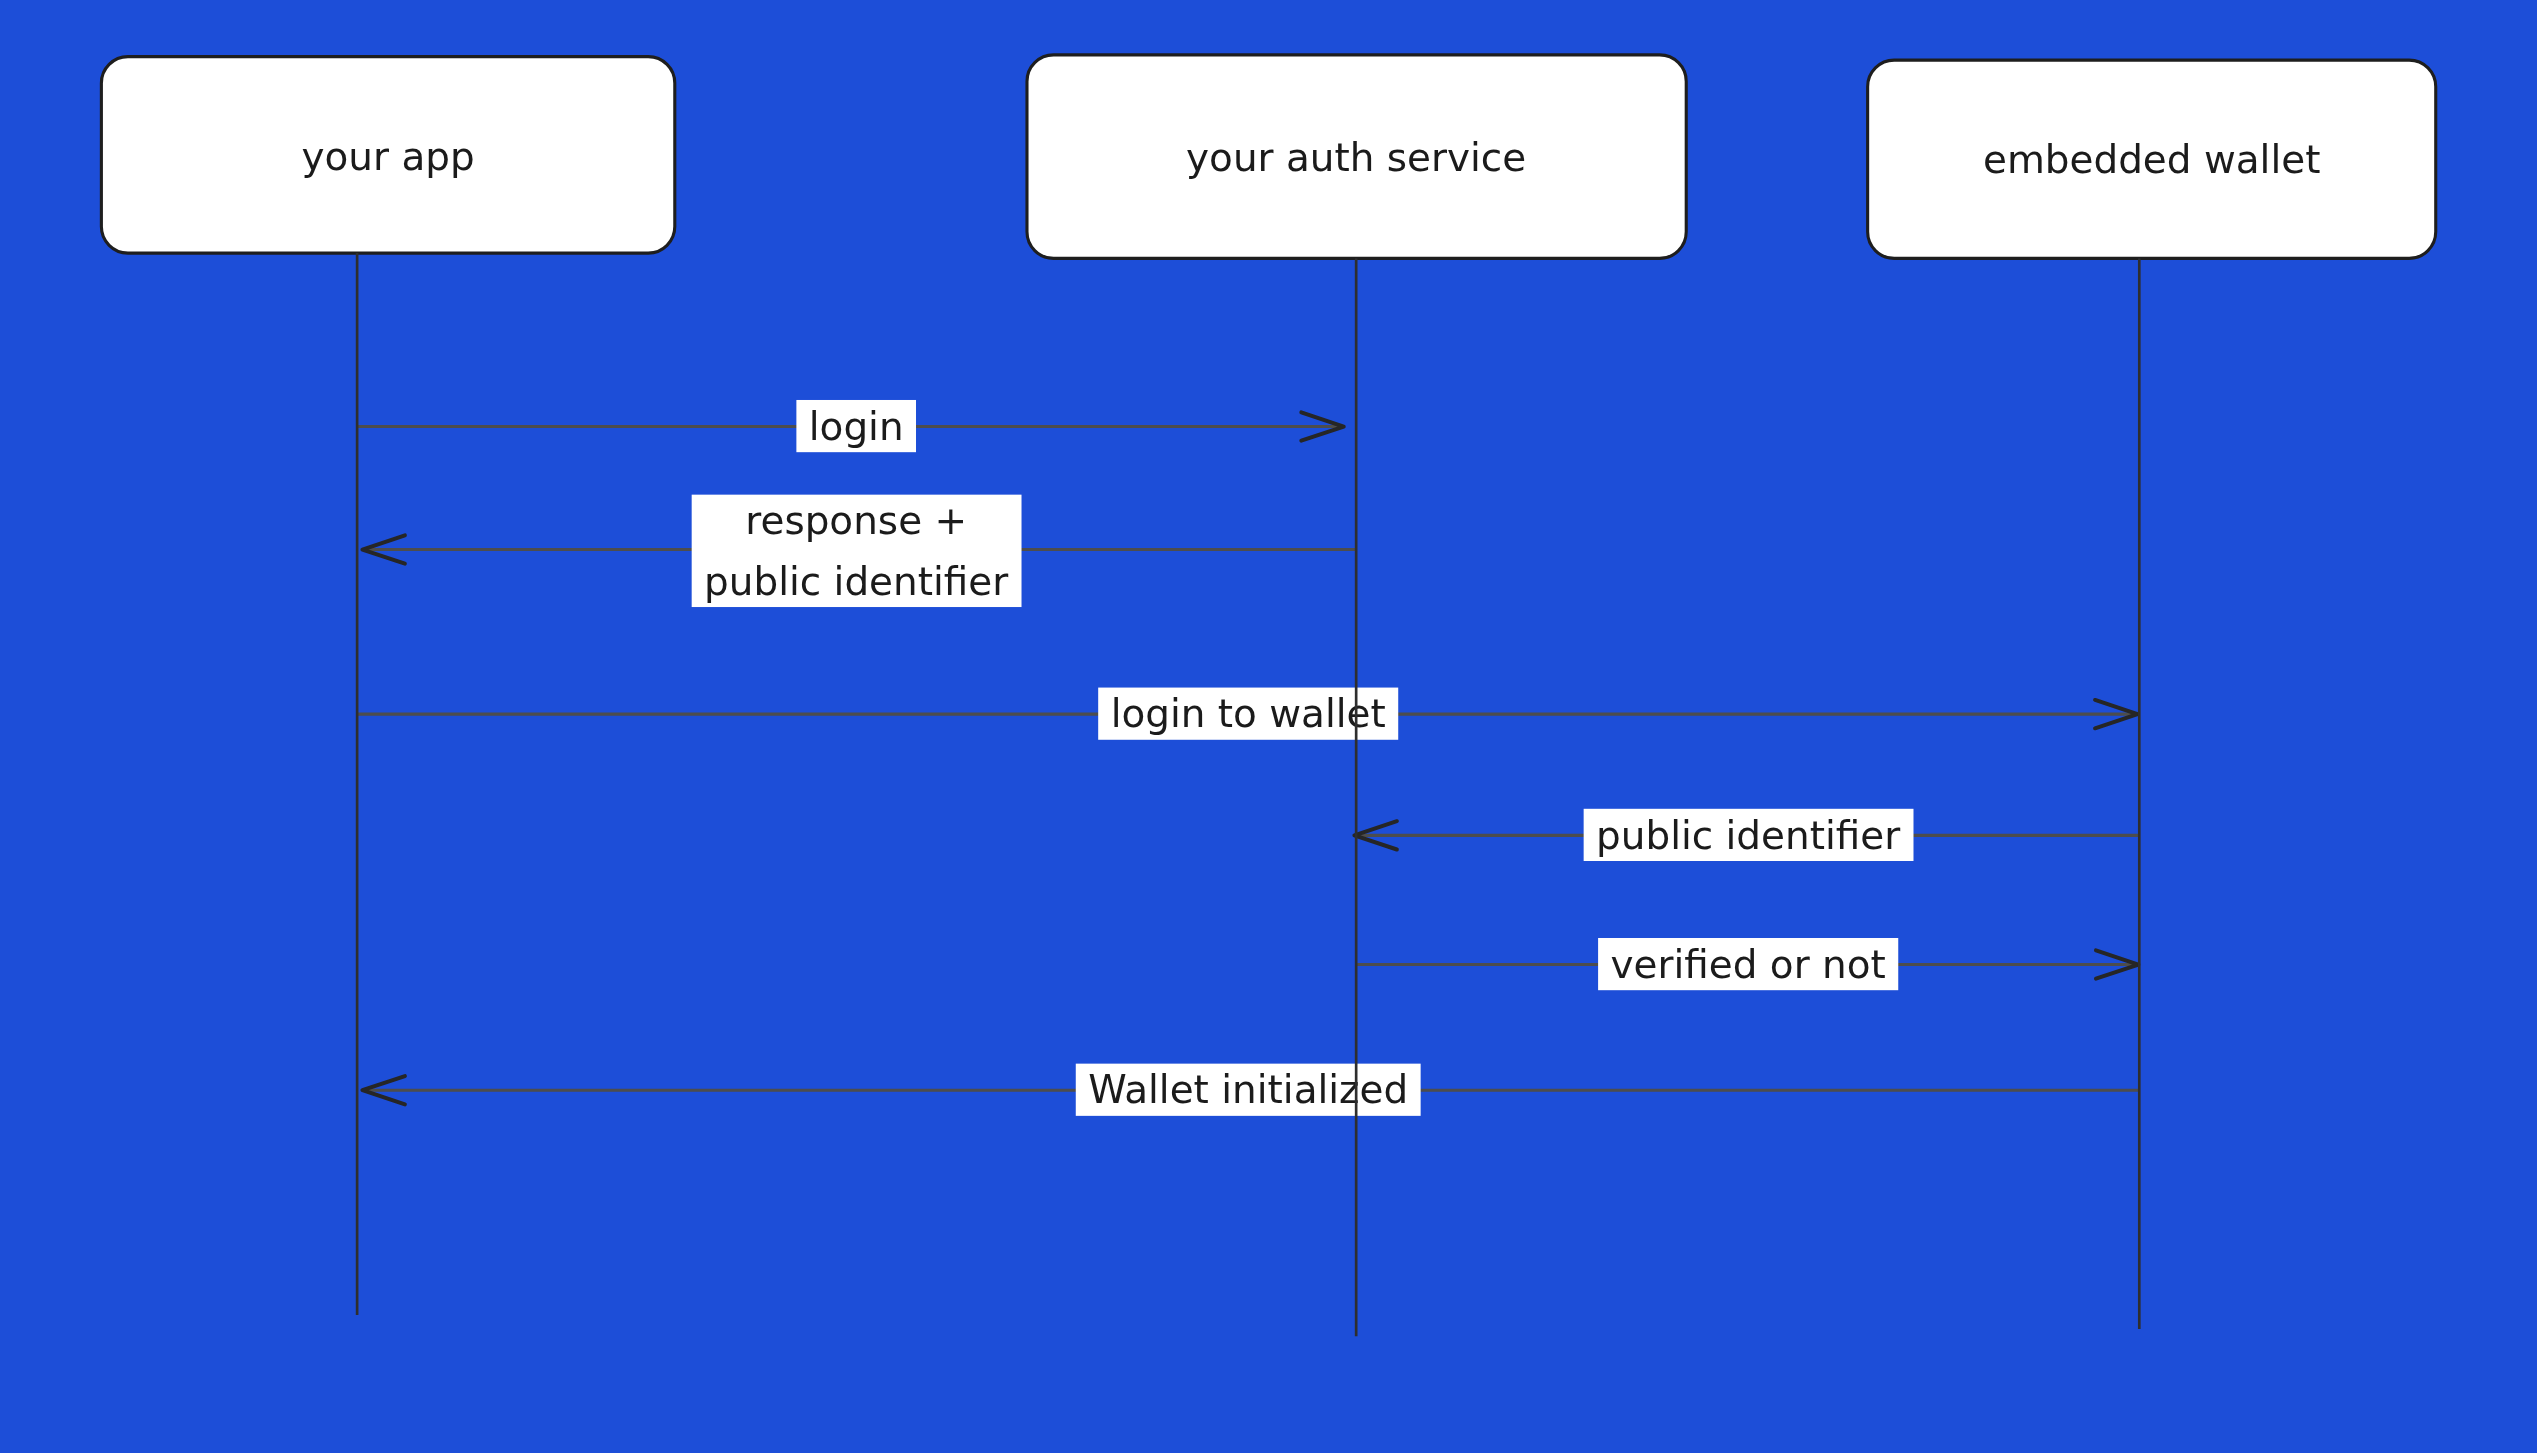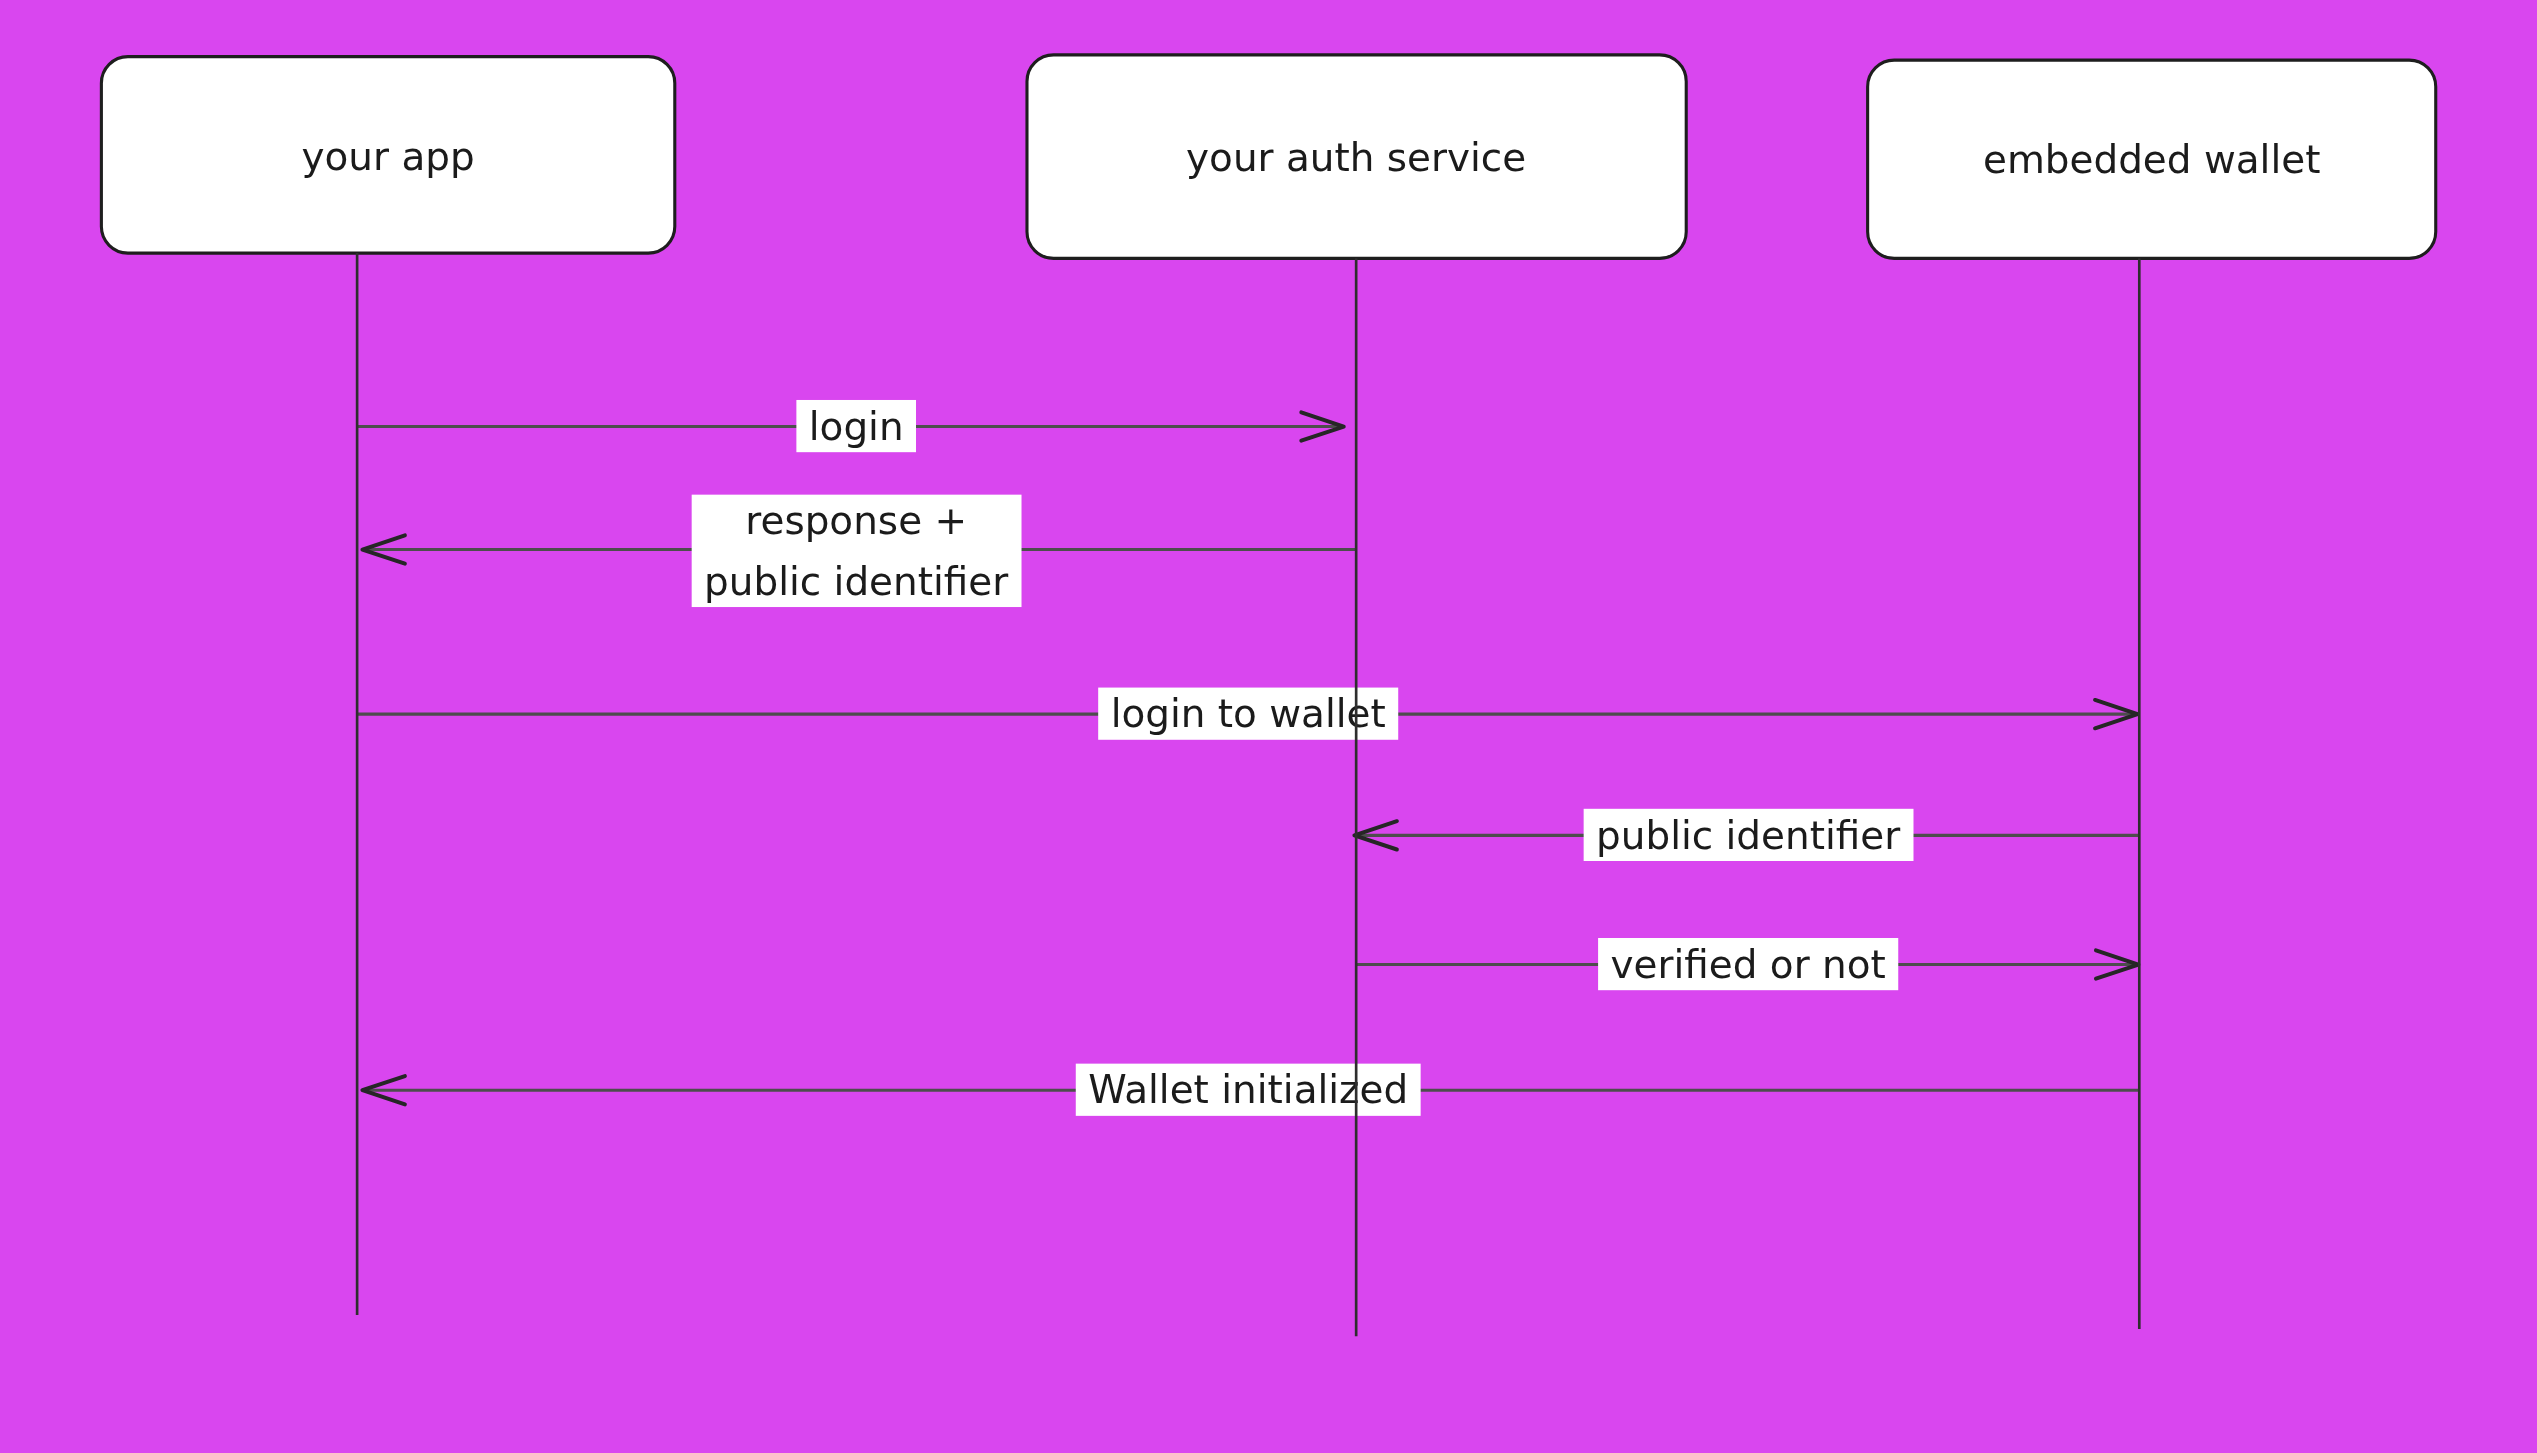--- a/index.html
+++ b/index.html
@@ -4,21 +4,21 @@
 <style>
   html, body {
     margin: 0;
     padding: 0;
     background: #ffffff;
   }
   .stage {
     position: relative;
     width: 2538px;
     height: 1453px;
-    background: #d946ef;
+    background: #1d4ed8;
     overflow: hidden;
   }
   svg {
     display: block;
     width: 2538px;
     height: 1453px;
     font-family: "DejaVu Sans", "Liberation Sans", sans-serif;
   }
   .actor-box {
     fill: #ffffff;

